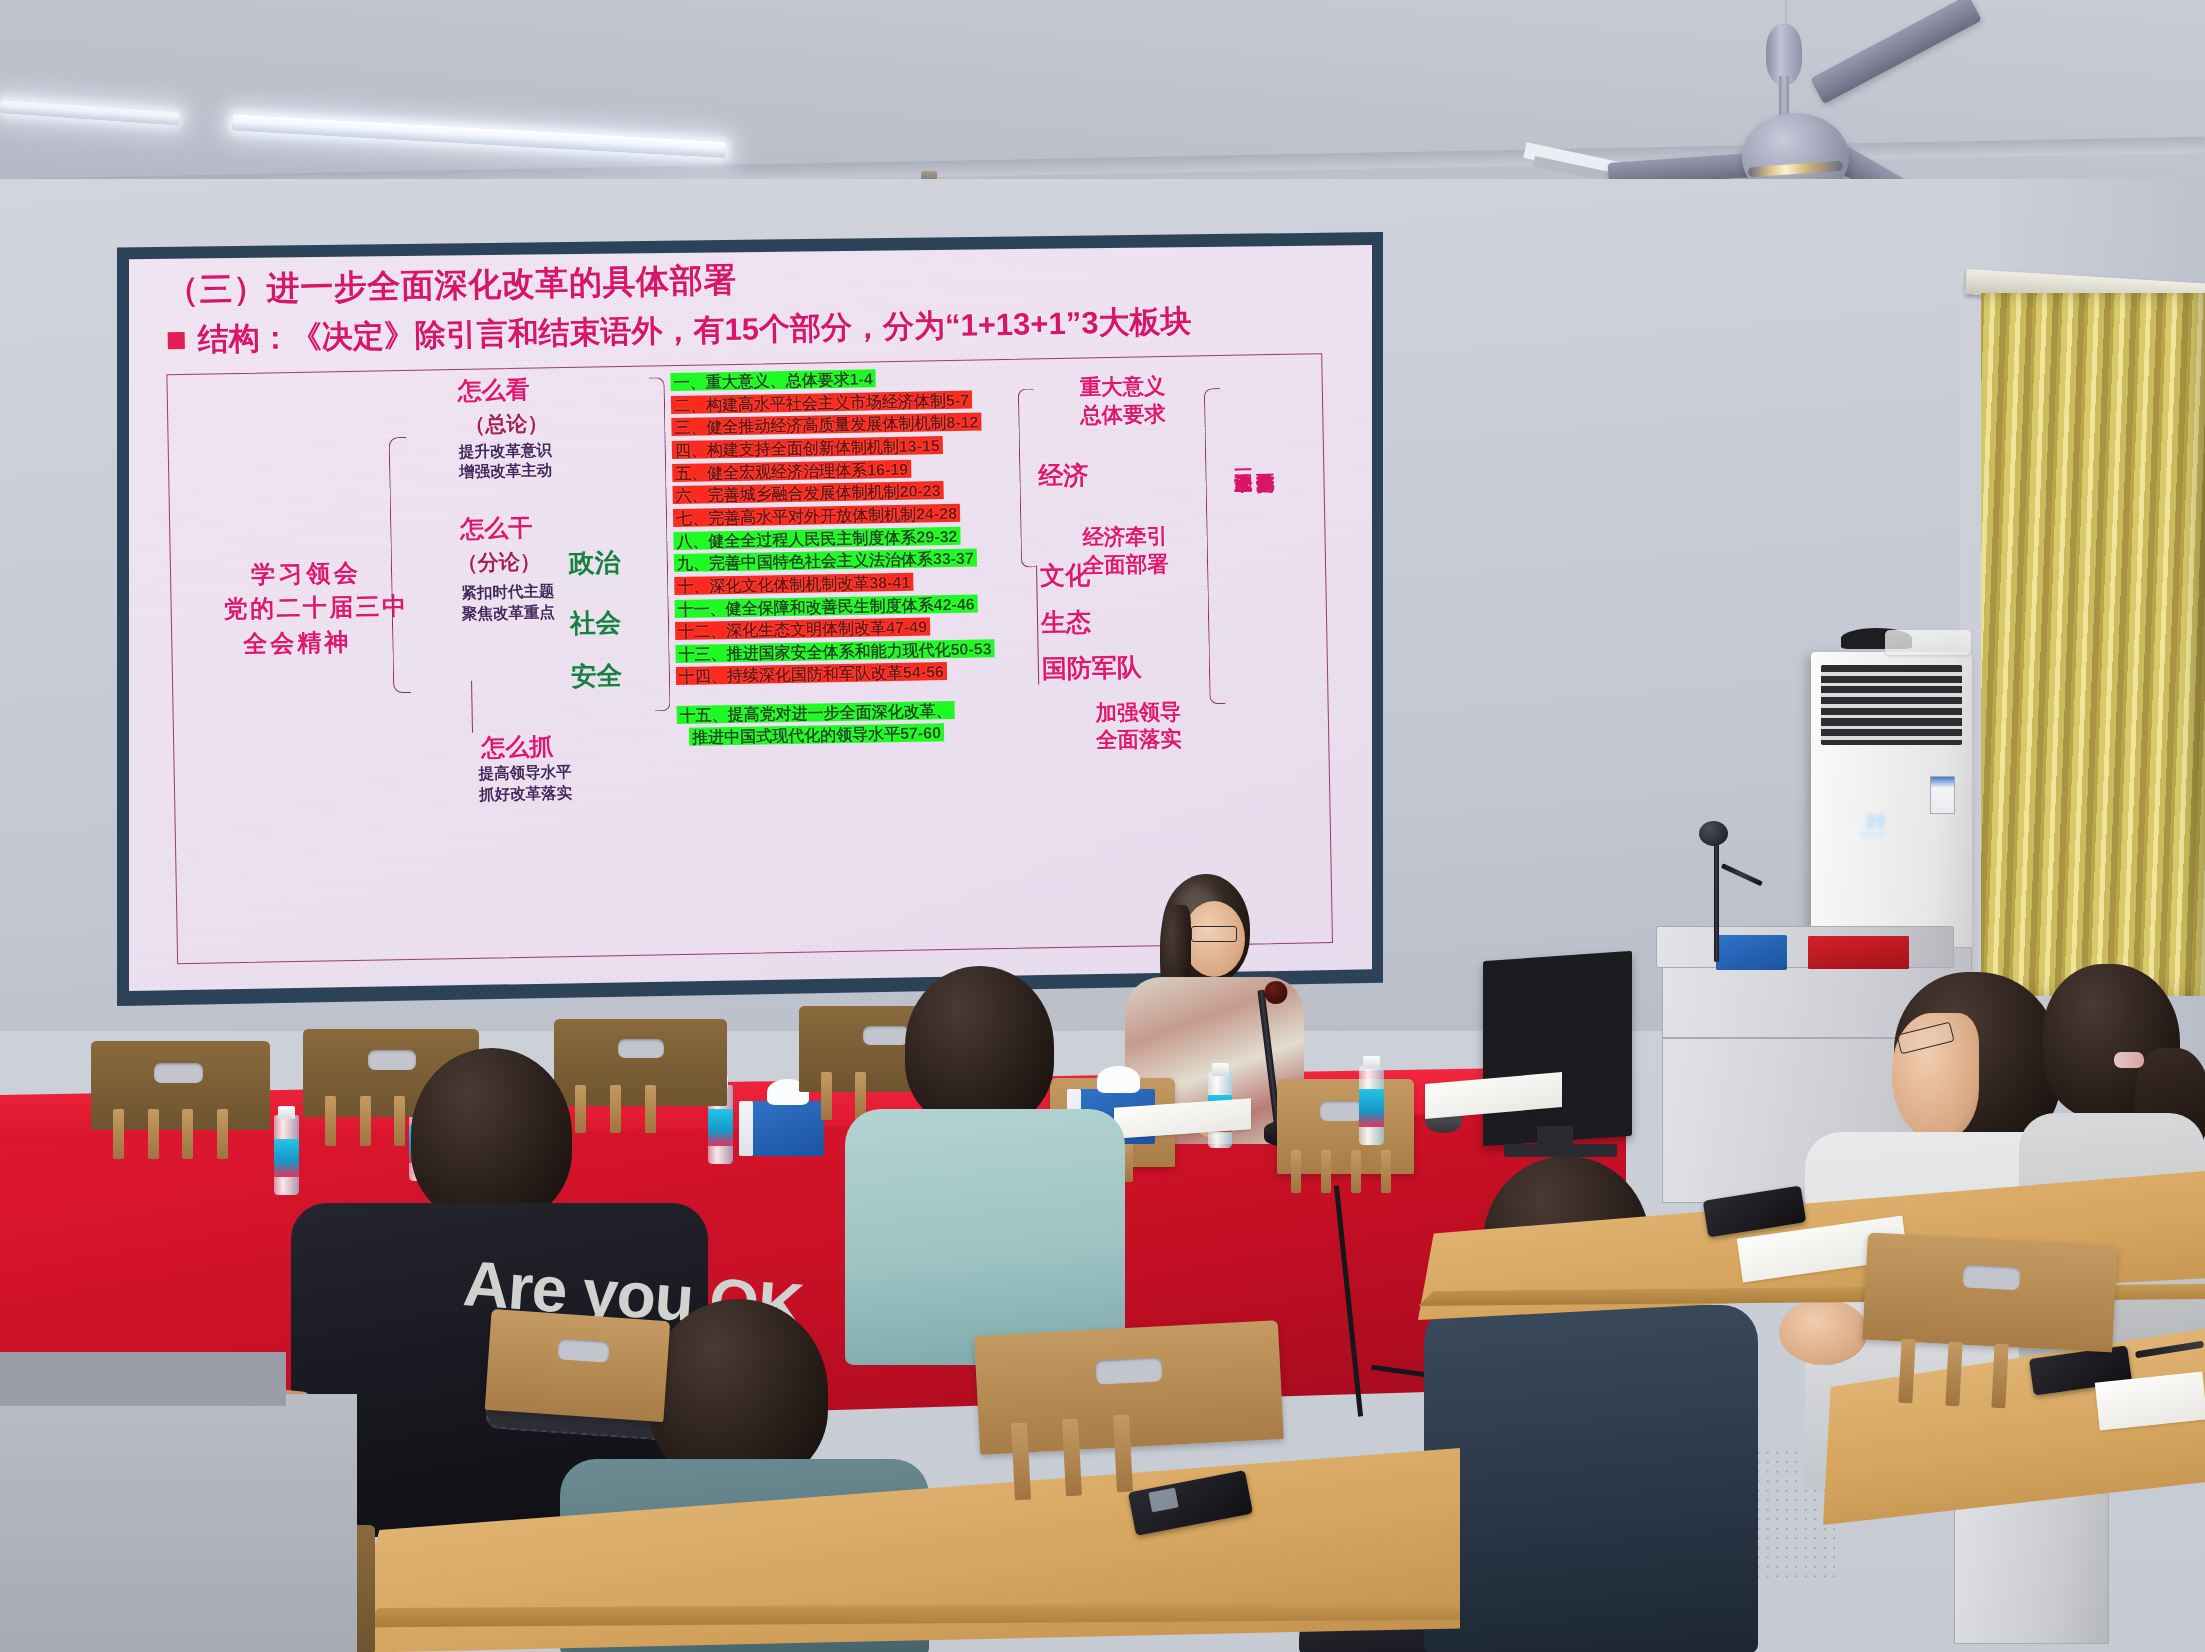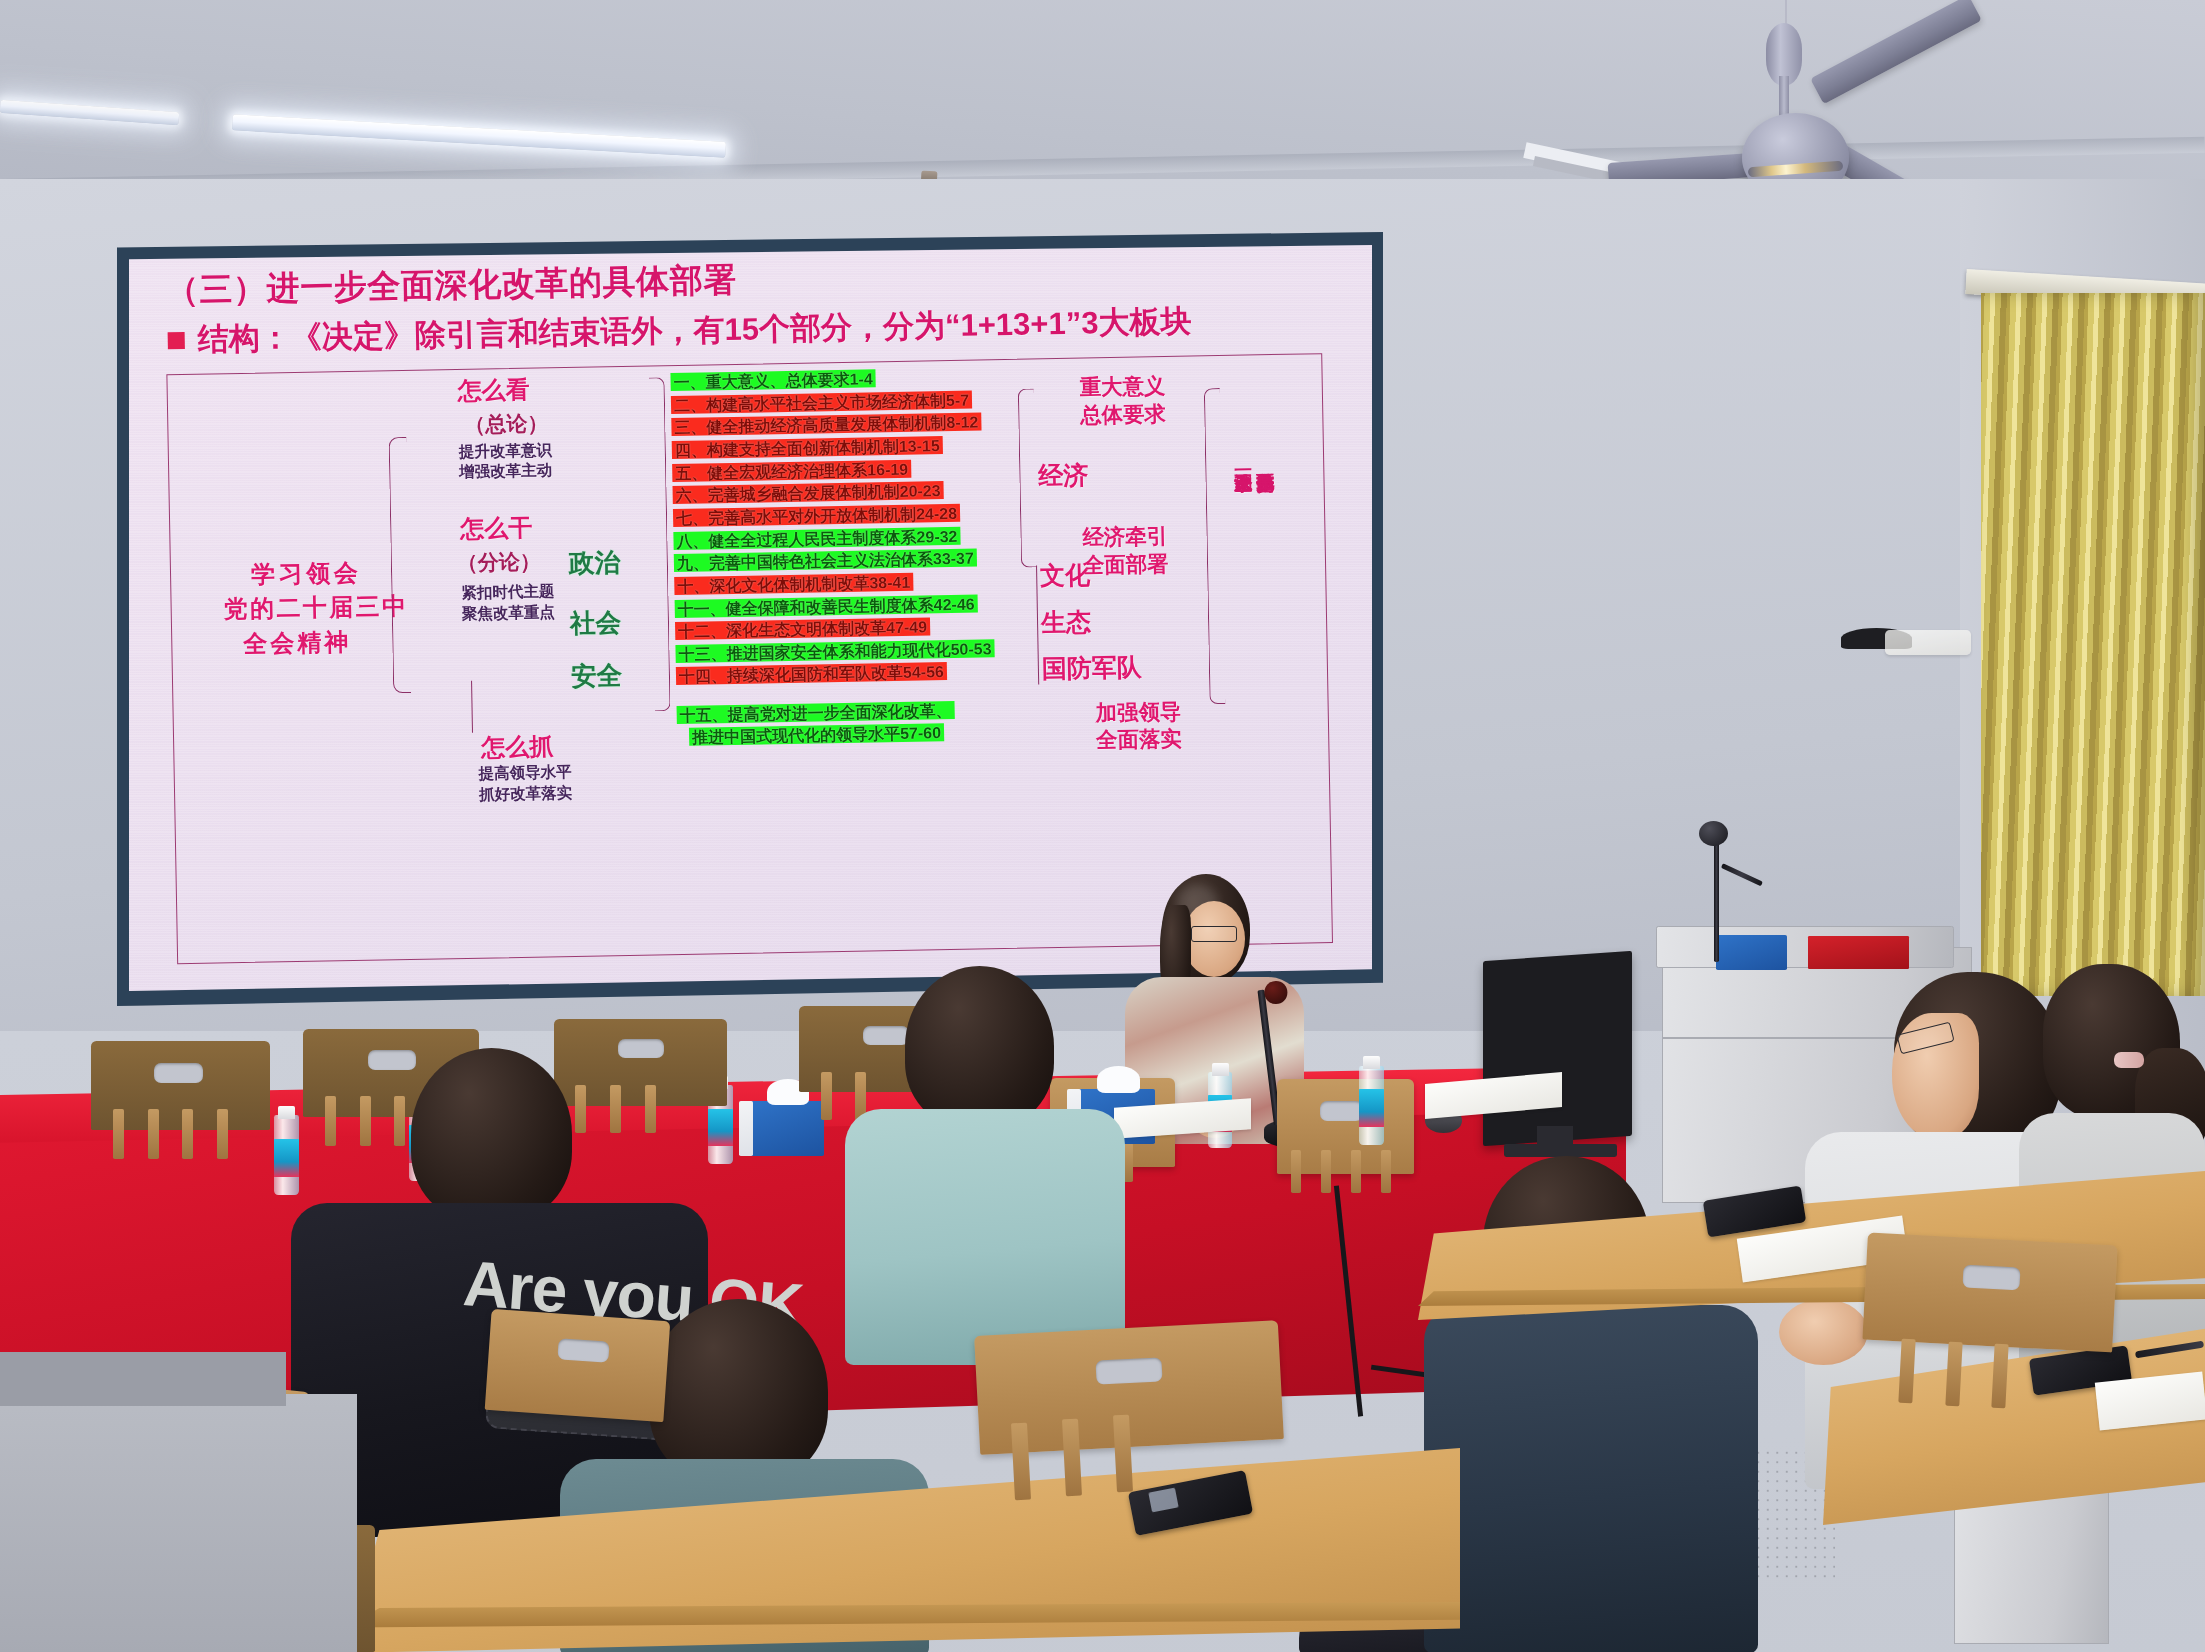--- a/index.html
+++ b/index.html
@@ -288,20 +288,26 @@
       <div class="node n-magenta" style="left:958px; top:471px; font-size:21.4px;">加强领导</div>
       <div class="node n-magenta" style="left:958px; top:498px; font-size:21.4px;">全面落实</div>
 
       <div class="brk" style="left:1072px; top:163px; width:15.5px; height:316px; border-width:1.2px 0 1.2px 1.2px; border-radius:8.3px 0 0 8.3px;"></div>
 
       <div style="position:absolute; left:1100px; top:235px; color:#d6156b; font-weight:bold; font-size:18px; line-height:1.04; writing-mode:vertical-rl; text-shadow:0.6px 0.6px 0 rgba(255,255,255,.5);">更水上动一全深改</div>
       <div style="position:absolute; left:1122px; top:235px; color:#d6156b; font-weight:bold; font-size:18px; line-height:1.04; writing-mode:vertical-rl; text-shadow:0.6px 0.6px 0 rgba(255,255,255,.5);">高平推进步面化革</div>
     </div>
   </div>
 
+  <div class="ac" style="left:1811px; top:652px; width:161px; height:340px;">
+    <div class="ac-grille" style="top:13px; height:80px;"></div>
+    <div class="ac-disp" style="left:55px; top:161px; font-size:15.5px;">24</div>
+    <div class="ac-disp" style="left:50px; top:179px; font-size:6.6px; opacity:.55;">BTU/HR</div>
+    <div class="ac-badge" style="left:119px; top:124px; width:25px; height:38px;"></div>
+  </div>
   <div class="cable" style="left:1841px; top:628px; width:71px; height:21.4px; background:#1e1e22; border-radius:50% 50% 10% 10%;"></div>
   <div class="paper" style="left:1885px; top:630px; width:86px; height:25px; opacity:.75; border-radius:4.8px;"></div>
 
   <div class="cabinet" style="left:1662px; top:947px; width:310px; height:256px;"></div>
   <div class="cab-line" style="left:1662px; top:1037px; width:310px; height:1.8px;"></div>
   <div class="cabinet" style="left:1656px; top:926px; width:298px; height:42px; border-radius:2.4px;"></div>
   <div class="redbox" style="left:1808px; top:936px; width:101px; height:33px;"></div>
   <div class="tissue-blue" style="left:1716px; top:935px; width:71px; height:35px; border-radius:1.8px;"></div>
   <div class="perf" style="left:1668px; top:1448px; width:167px; height:131px;"></div>
   <div class="cabinet" style="left:1954px; top:1394px; width:155px; height:250px;"></div>

